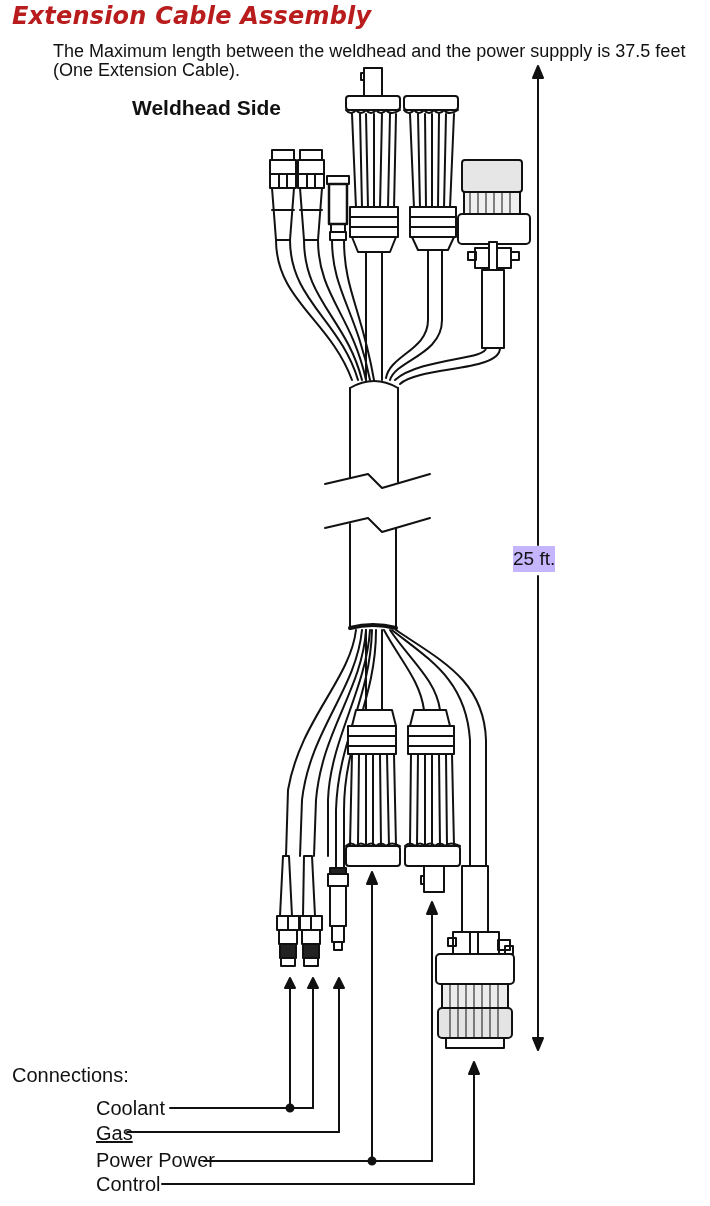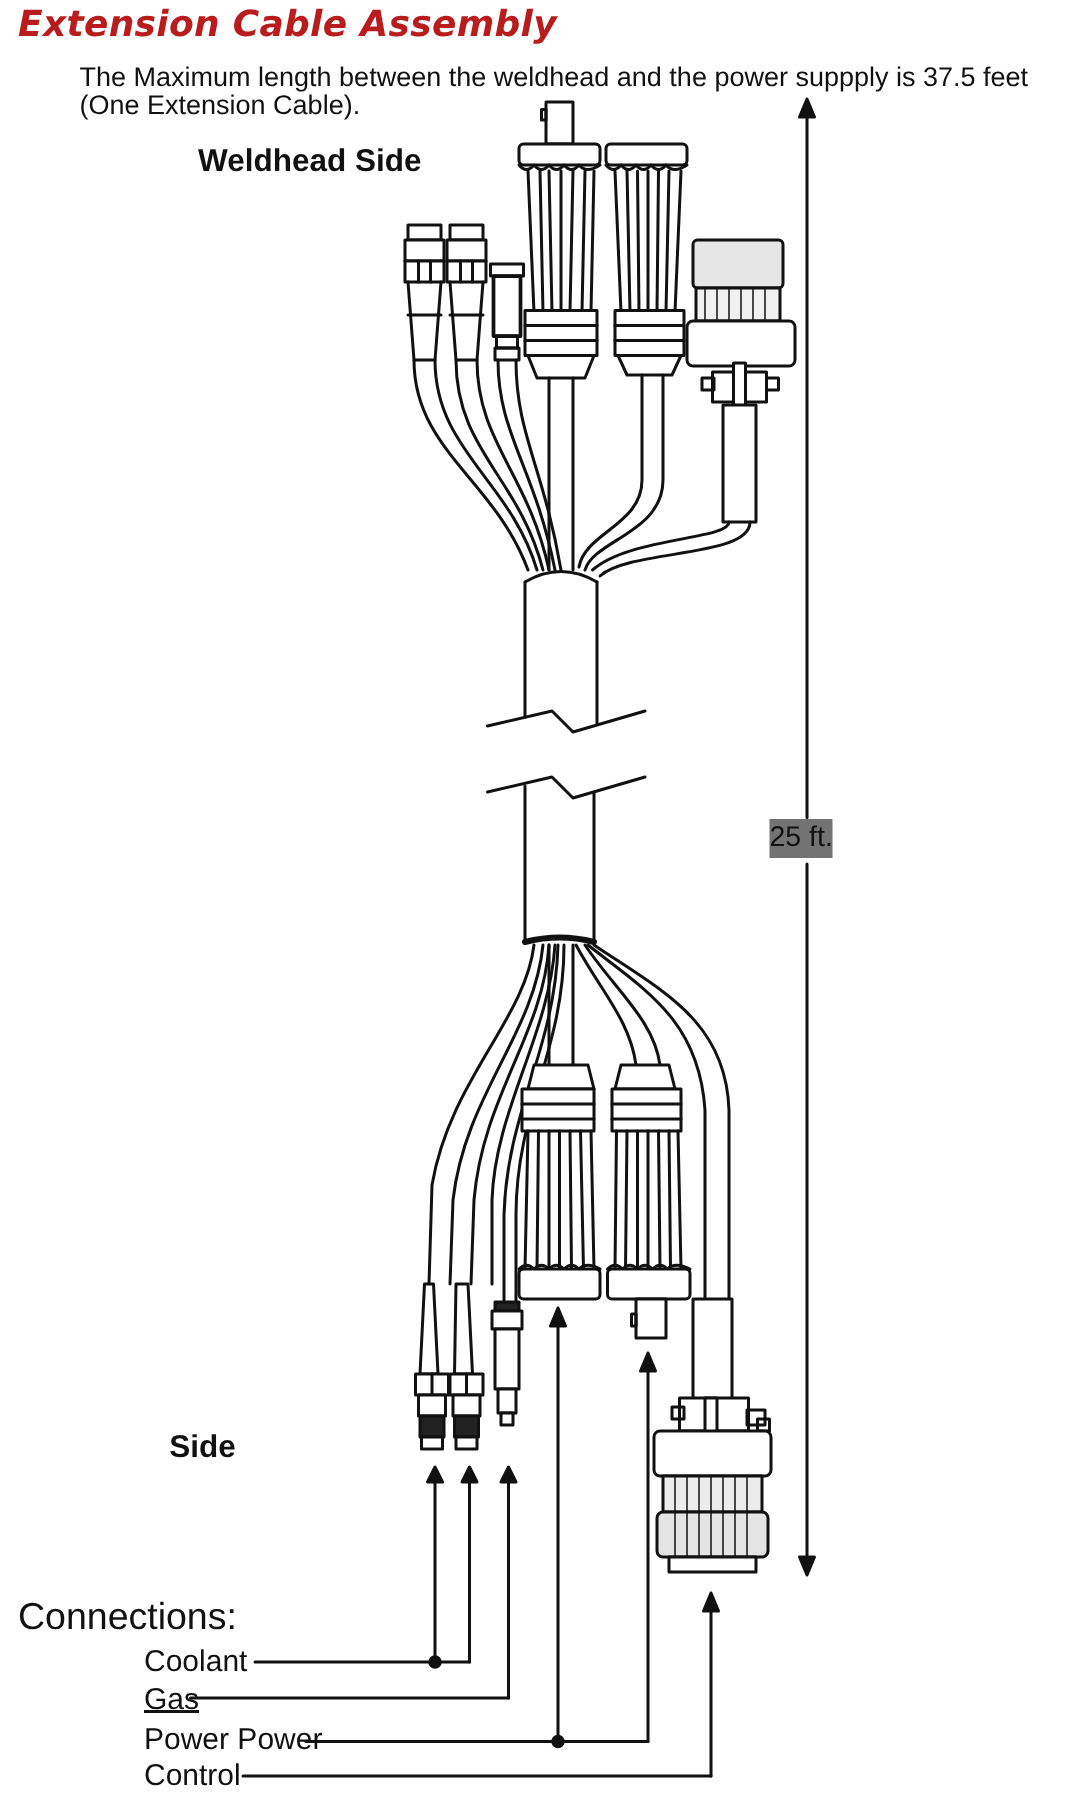--- a/index.html
+++ b/index.html
@@ -1,34 +1,33 @@
 <!DOCTYPE html>
 <html><head>
 <meta charset="utf-8">
 <style>
   html, body { margin: 0; padding: 0; background: #ffffff; }
   body { width: 710px; height: 1206px; position: relative; overflow: hidden; font-family: "Liberation Sans", sans-serif; color: #111; }
   .title { position: absolute; left: 12px; top: 2px; font-family: "DejaVu Sans", sans-serif; font-weight: bold; font-size: 24px; color: #b91c1c; letter-spacing: 0.2px; font-style: italic; }
   .desc { position: absolute; left: 53px; top: 42px; width: 650px; font-size: 18px; line-height: 19px; color: #111; }
-  .side-label { position: absolute; font-weight: bold; font-size: 21px; color: #111; text-align: center; line-height: 25px; }
-  .len-label { position: absolute; left: 513px; top: 546px; font-size: 19px; background: #737373; padding: 2px 0; }
-  .conn-title { position: absolute; left: 12px; top: 1064px; font-size: 25px; }
+  .side-label { position: absolute; font-weight: bold; font-size: 21px; color: #111; text-align: left; line-height: 25px; }
+  .len-label { position: absolute; left: 513px; top: 546px; font-size: 19px; background: #c4b5fd; padding: 2px 0; }
+  .conn-title { position: absolute; left: 12px; top: 1064px; font-size: 20px; }
   .conn-item { position: absolute; left: 96px; font-size: 20px; line-height: 24px; }
   svg.diagram { position: absolute; left: 0; top: 0; }
 </style>
 </head>
 <body>
 
 <div class="title">Extension Cable Assembly</div>
 <div class="desc">The Maximum length between the weldhead and the power suppply is 37.5 feet (One Extension Cable).</div>
 
 <div class="side-label" style="left:132px; top:95px;">Weldhead Side</div>
 
 <div class="side-label" style="left:55px; top:952px; width:160px;">
-  <div>Side</div>
 </div>
 
 <svg class="diagram" width="710" height="1206" viewBox="0 0 710 1206" xmlns="http://www.w3.org/2000/svg">
   <g fill="none" stroke="#111" stroke-width="2" stroke-linecap="round" stroke-linejoin="round">
 
     <g>
       <line x1="538" y1="76" x2="538" y2="545"></line>
       <line x1="538" y1="576" x2="538" y2="1040"></line>
       <polygon points="533,78 543,78 538,66" fill="#111"></polygon>
       <polygon points="533,1038 543,1038 538,1050" fill="#111"></polygon>

